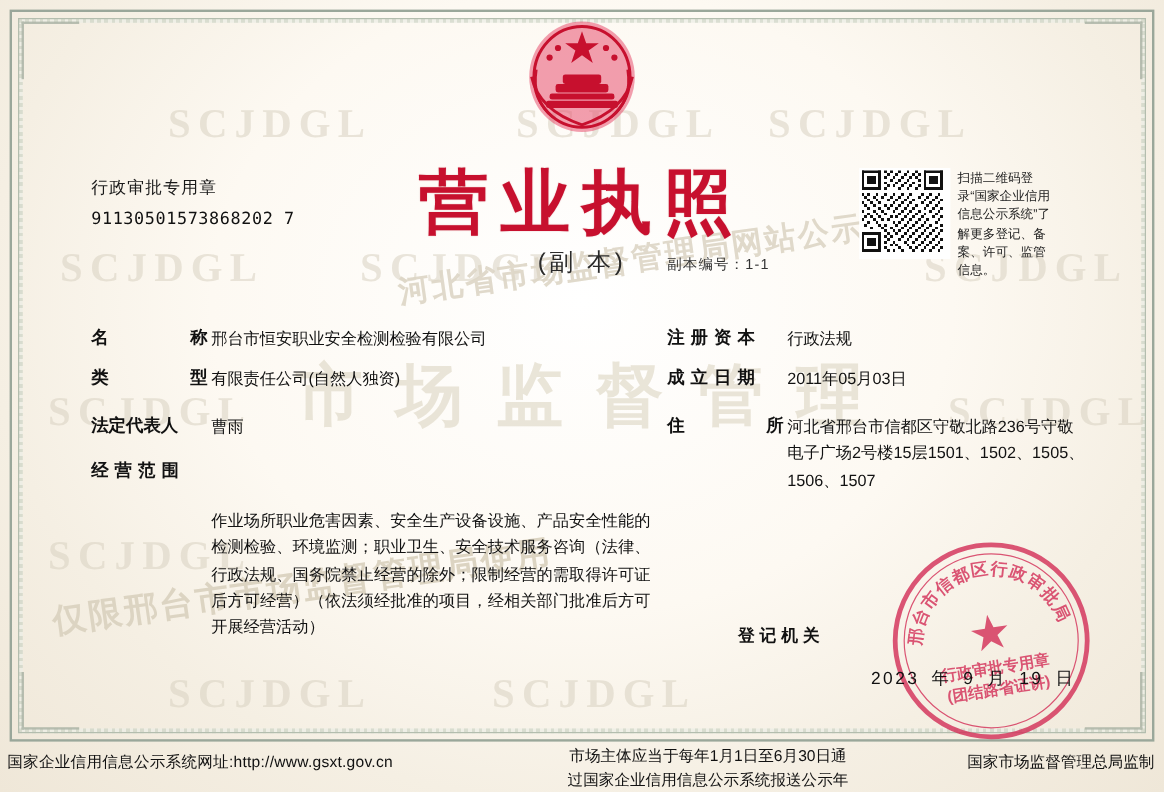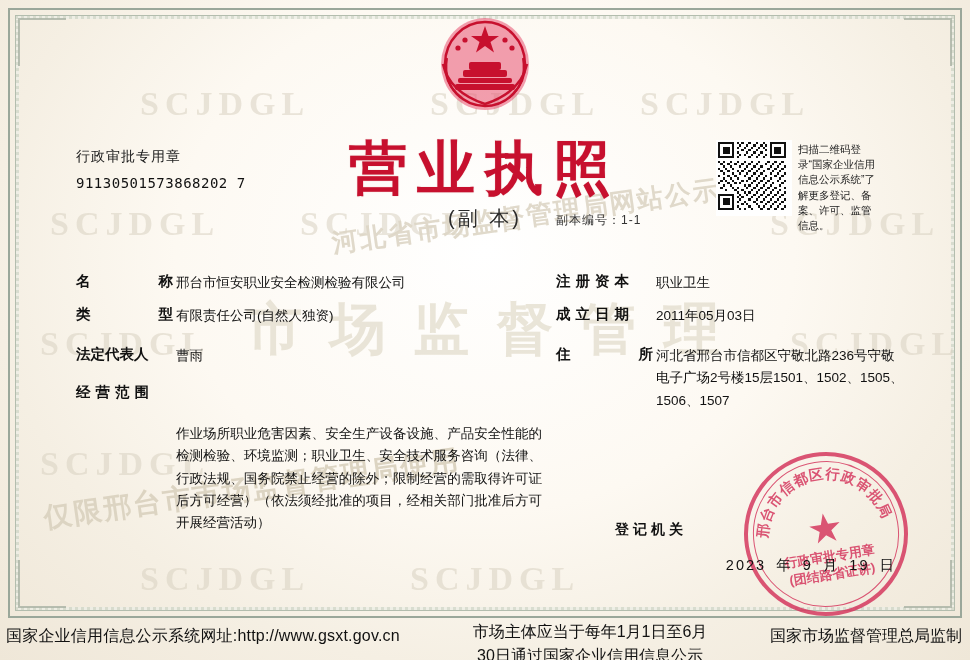--- a/index.html
+++ b/index.html
@@ -221,21 +221,21 @@
   
   .issue-date{
     position:absolute;right:72px;top:556px;
     font-size:14.5px;color:#111;letter-spacing:2px;
   }
   .issue-date span{margin:0 2px;}
 
   
   .footer{
     position:absolute;left:0;right:0;bottom:6px;height:34px;
-    font-size:16px;color:#111;padding-left:36px;
+    font-size:13px;color:#111;padding-left:36px;
   }
   .footer .left{
     position:absolute;left:6px;top:6px;
     letter-spacing:.2px;
   }
   .footer .center{
     position:absolute;left:470px;top:0px;
     width:240px;text-align:center;line-height:1.5;
   }
   .footer .right{
@@ -534,21 +534,21 @@
     <div class="fl label-sp2" style="left:76px;top:305px;">类　　型</div>
     <div class="fv" style="left:176px;top:305px;">有限责任公司(自然人独资)</div>
 
     <div class="fl" style="left:76px;top:345px;">法定代表人</div>
     <div class="fv" style="left:176px;top:345px;">曹雨</div>
 
     <div class="fl label-sp1" style="left:76px;top:383px;">经营范围</div>
     <div class="fv scope-value" style="left:176px;top:383px;">作业场所职业危害因素、安全生产设备设施、产品安全性能的检测检验、环境监测；职业卫生、安全技术服务咨询（法律、行政法规、国务院禁止经营的除外；限制经营的需取得许可证后方可经营）（依法须经批准的项目，经相关部门批准后方可开展经营活动）</div>
 
     <div class="fl label-sp1" style="left:556px;top:272px;">注册资本</div>
-    <div class="fv" style="left:656px;top:272px;">职业卫生</div>
+    <div class="fv" style="left:656px;top:272px;">行政法规</div>
 
     <div class="fl label-sp1" style="left:556px;top:305px;">成立日期</div>
     <div class="fv" style="left:656px;top:305px;">2011年05月03日</div>
 
     <div class="fl label-sp2" style="left:556px;top:345px;">住　　所</div>
     <div class="fv addr-value" style="left:656px;top:345px;">河北省邢台市信都区守敬北路236号守敬电子广场2号楼15层1501、1502、1505、1506、1507</div>
 
   </div>
 
   <div class="registry">登记机关</div>

